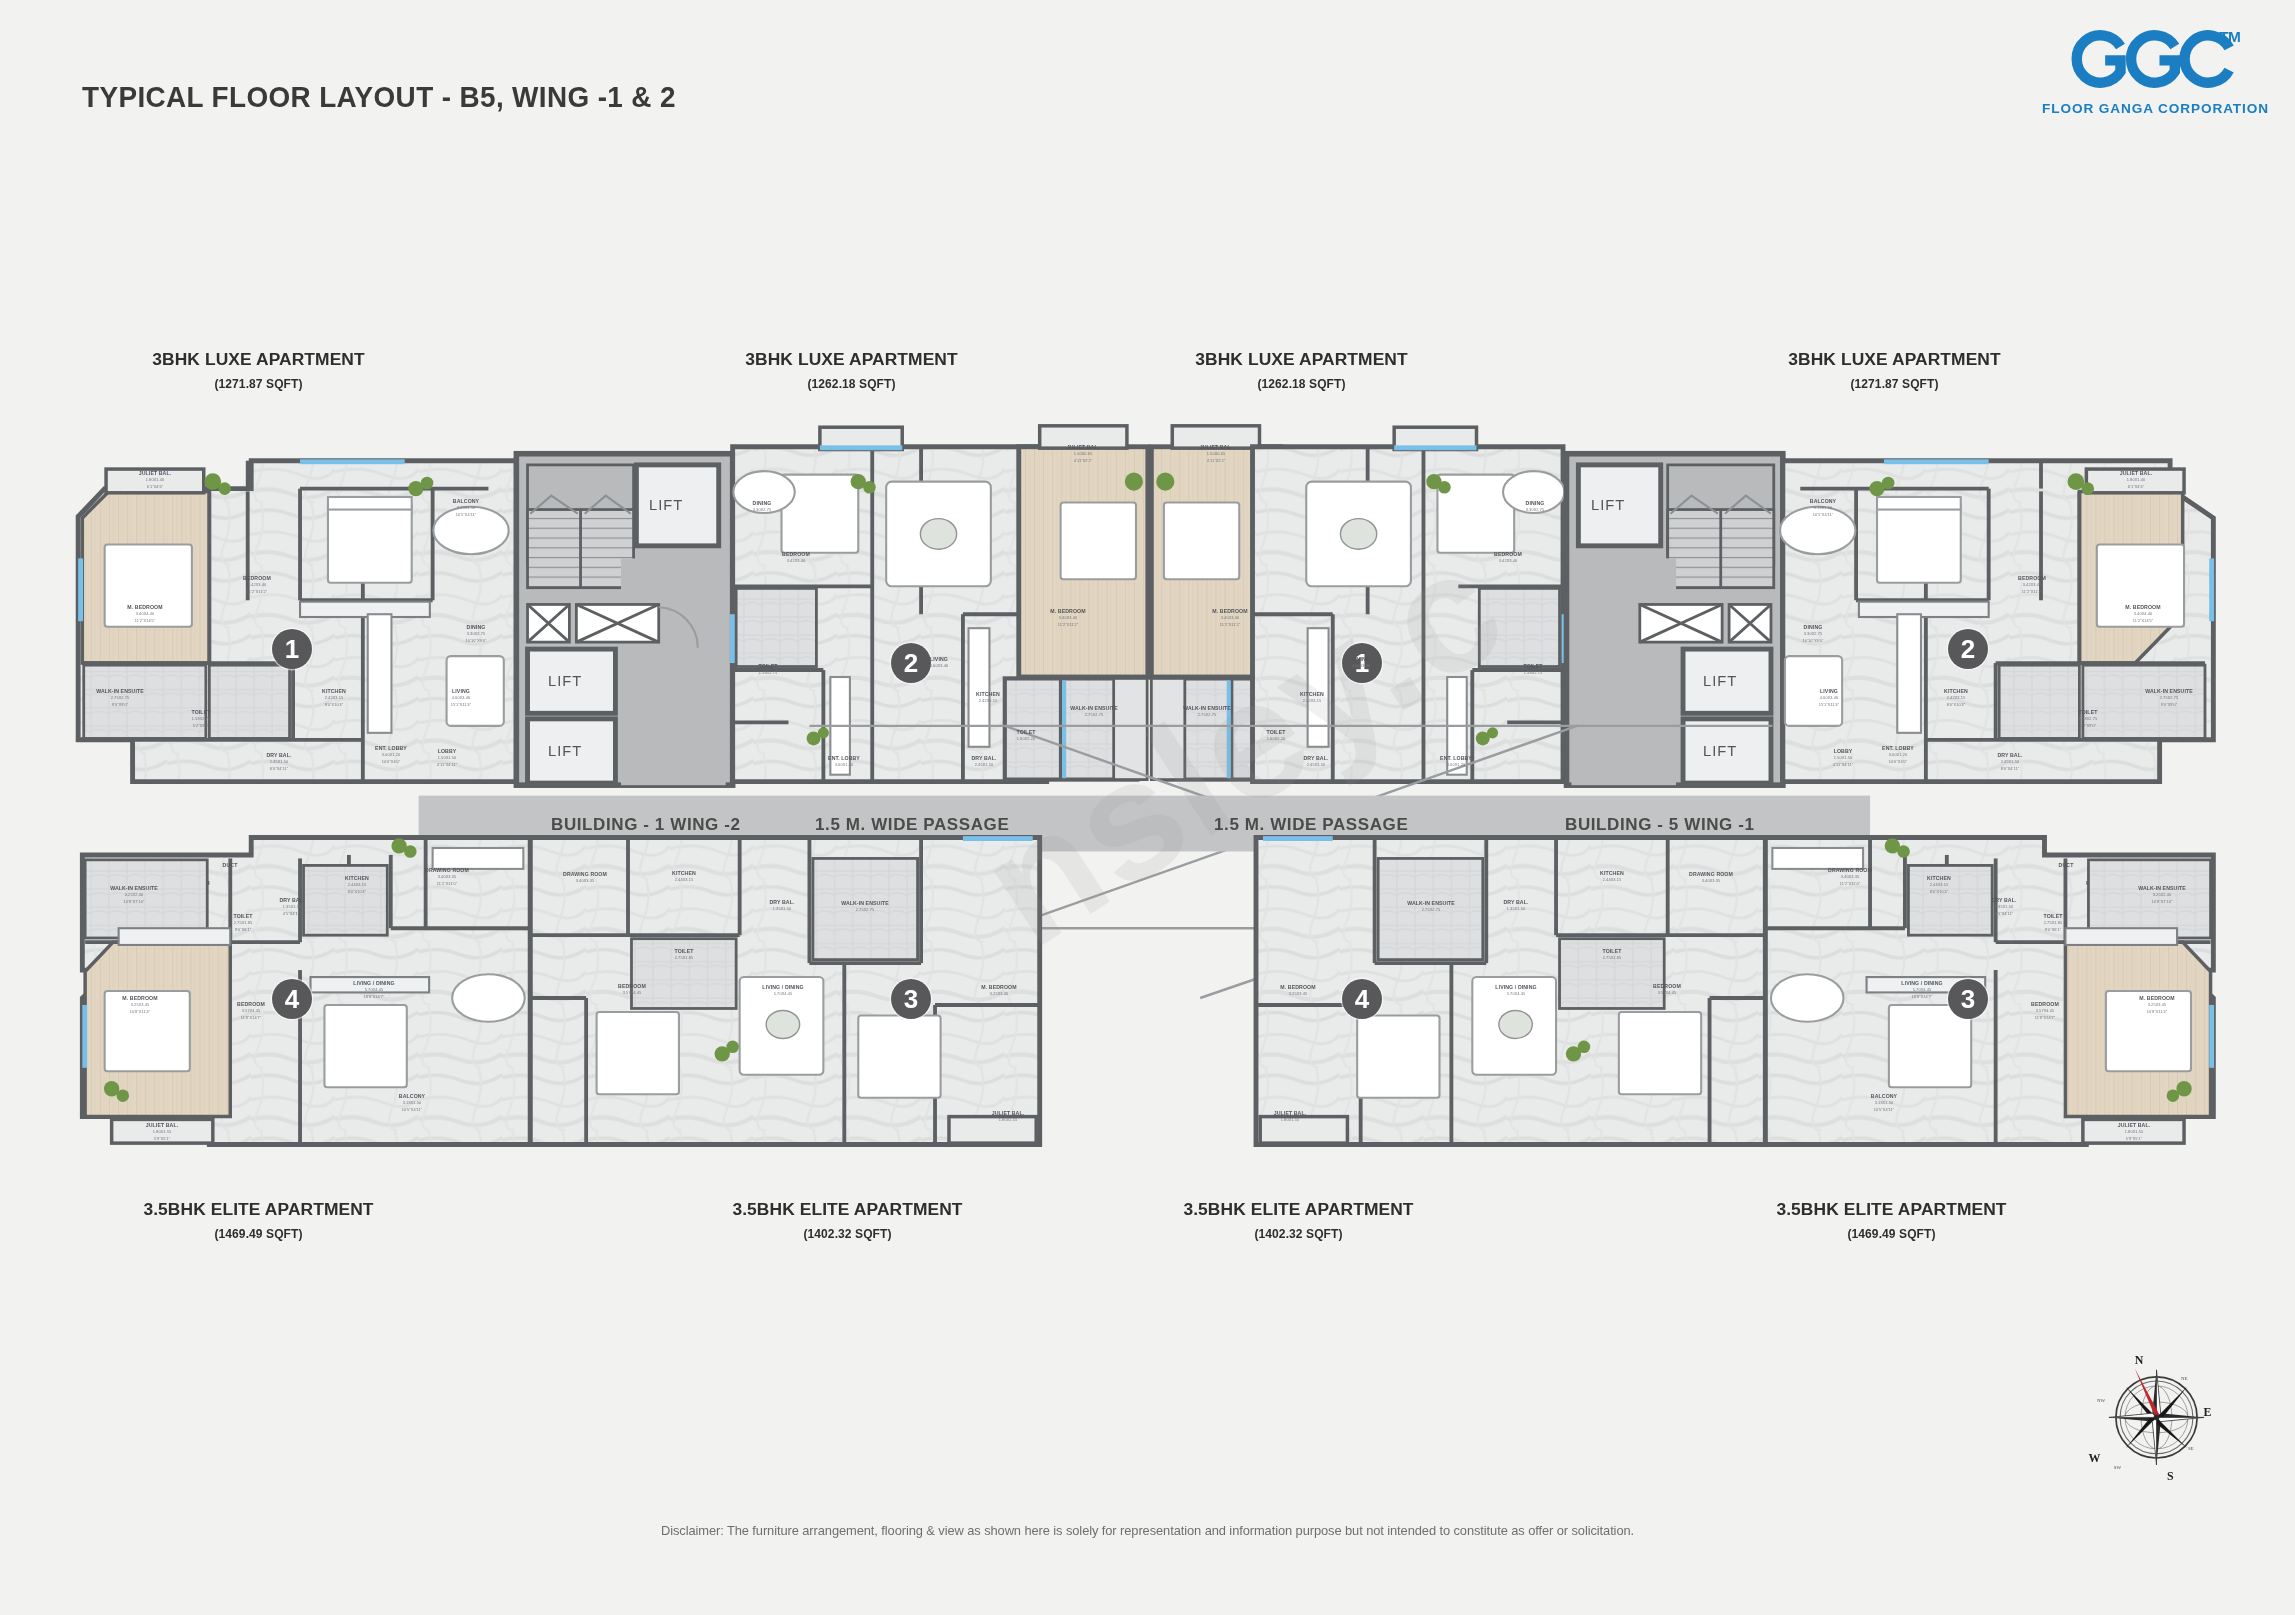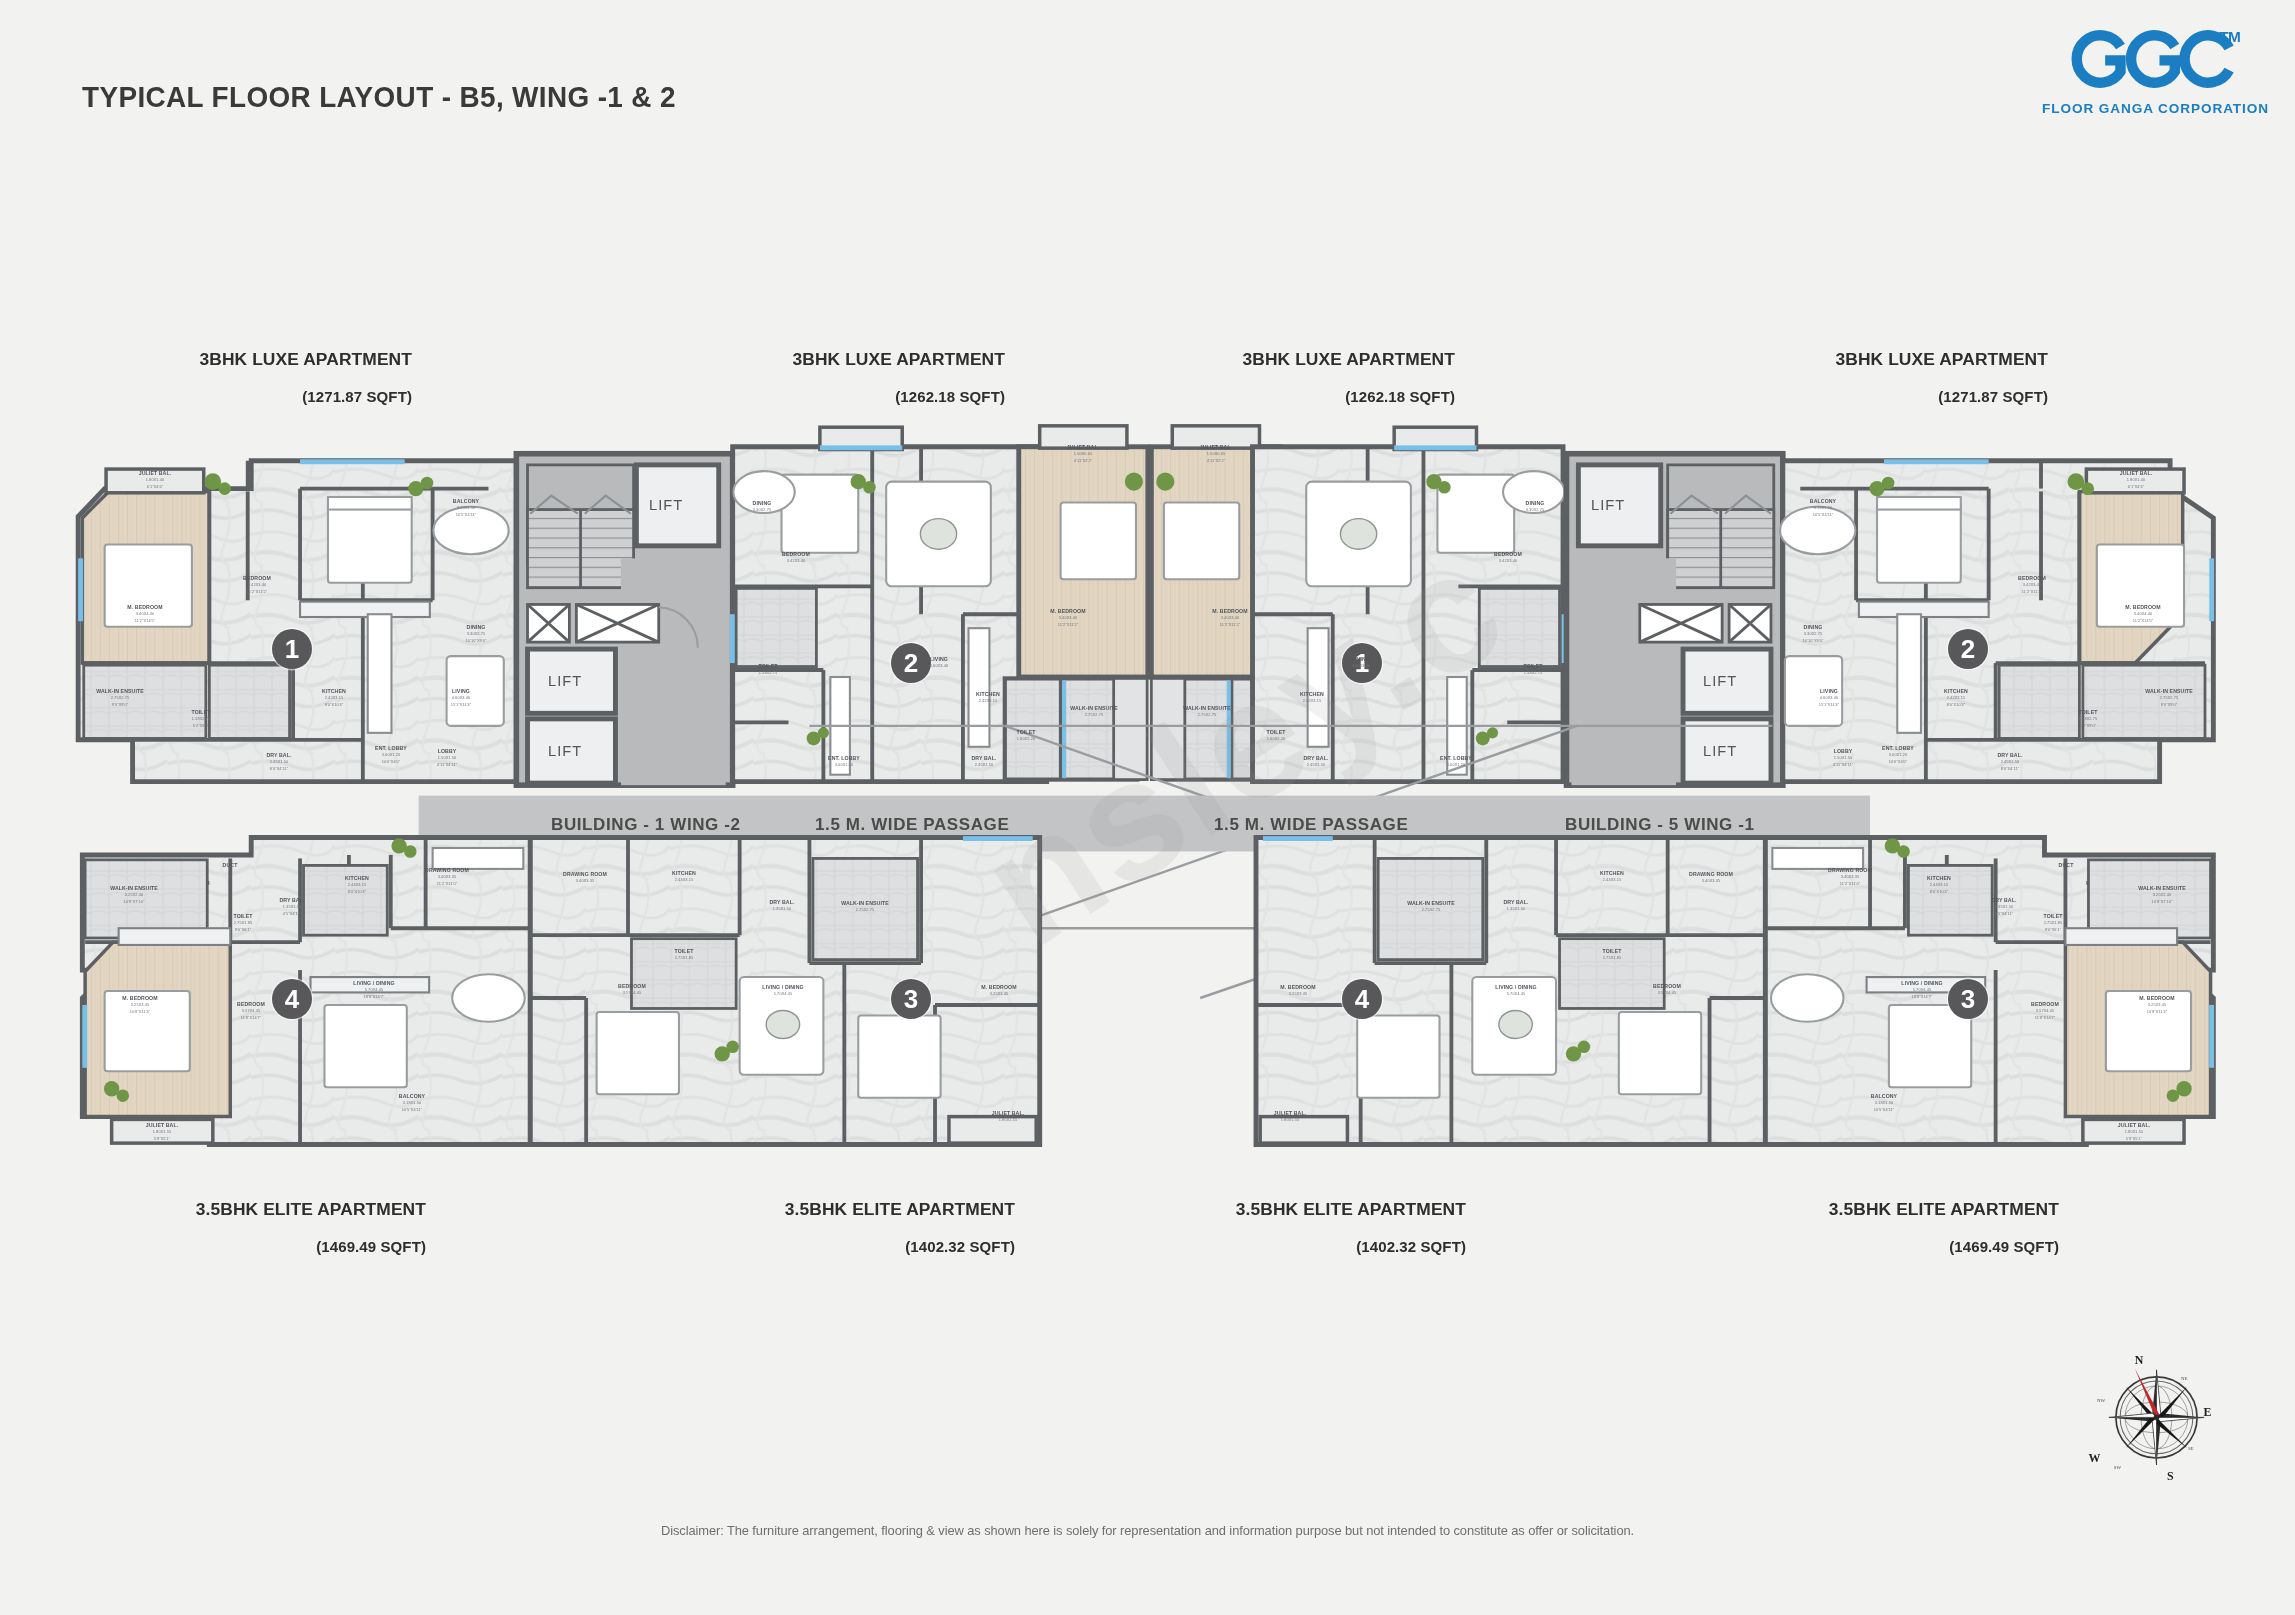--- a/index.html
+++ b/index.html
@@ -28,23 +28,23 @@
   #logo .tm{
     position:absolute; right:1.4px; top:8.4px;
     font-size:15.4px; font-weight:bold; color:#1b7ec2; letter-spacing:-0.7px;
   }
   #logo .wordmark{
     margin-top:3.5px; font-size:13.6px; font-weight:bold;
     color:#1b7ec2; letter-spacing:0.9px; white-space:nowrap;
   }
 
   
-  .caption{ position:absolute; text-align:right; white-space:nowrap; }
+  .caption{ position:absolute; text-align:center; white-space:nowrap; }
   .caption .l1{ font-size:17.4px; font-weight:bold; color:#2e2e2e; letter-spacing:0.1px; }
-  .caption .l2{ font-size:15px; font-weight:bold; color:#2e2e2e; letter-spacing:0.1px; margin-top:18px; }
+  .caption .l2{ font-size:12px; font-weight:bold; color:#2e2e2e; letter-spacing:0.1px; margin-top:7px; }
 
   
   #plan{ position:absolute; left:0; top:0; width:2295px; height:1615px; pointer-events:none; }
 
   
   .planlabel{
     position:absolute; white-space:nowrap;
     font-weight:normal; color:#4a4a4a;
     transform-origin:center center;
   }

